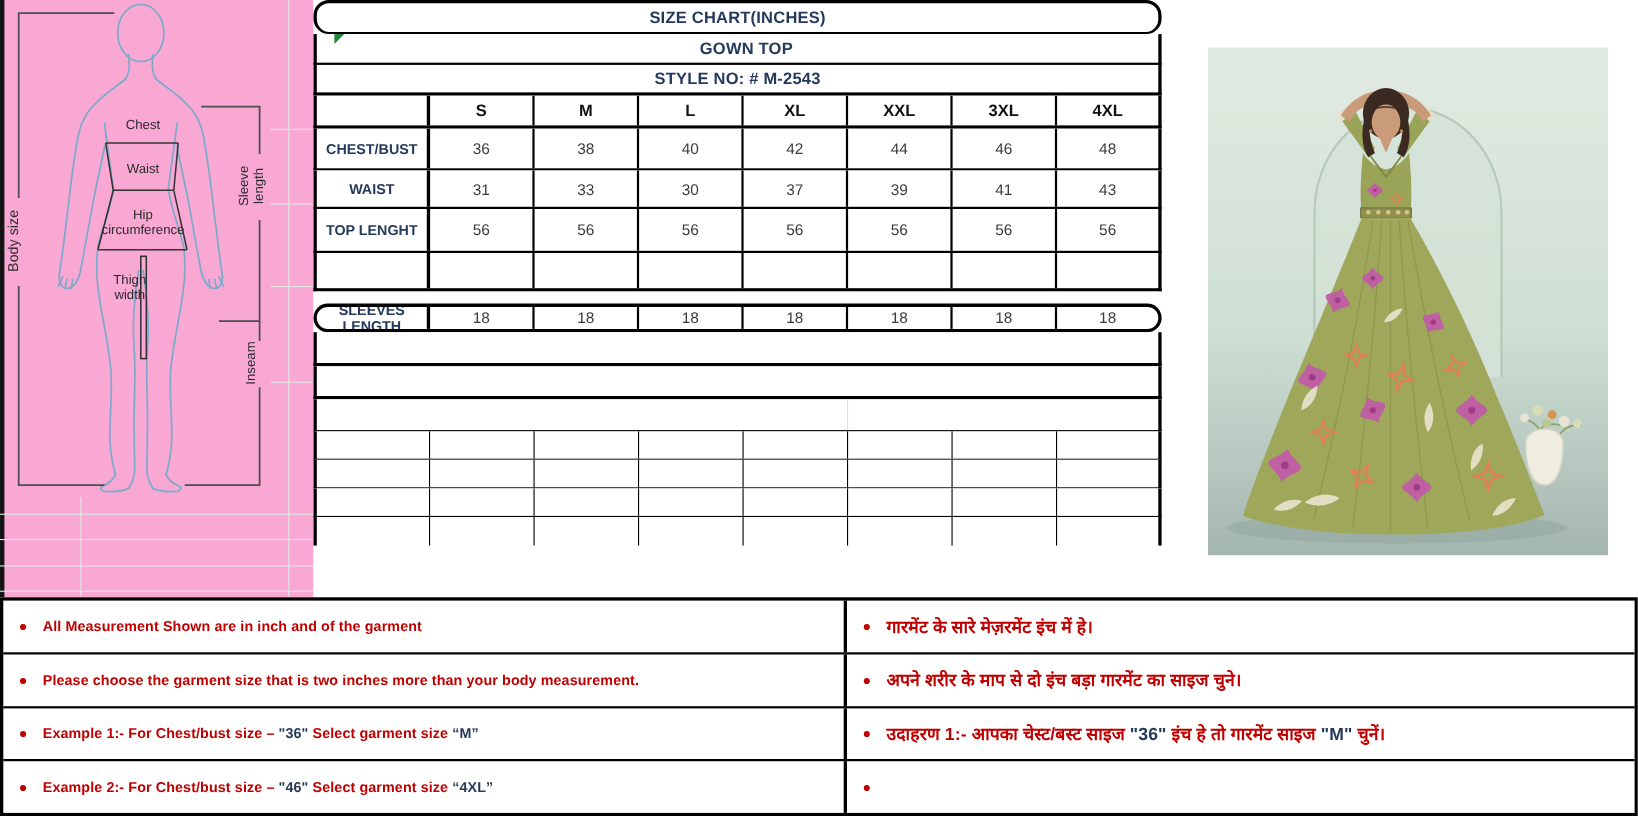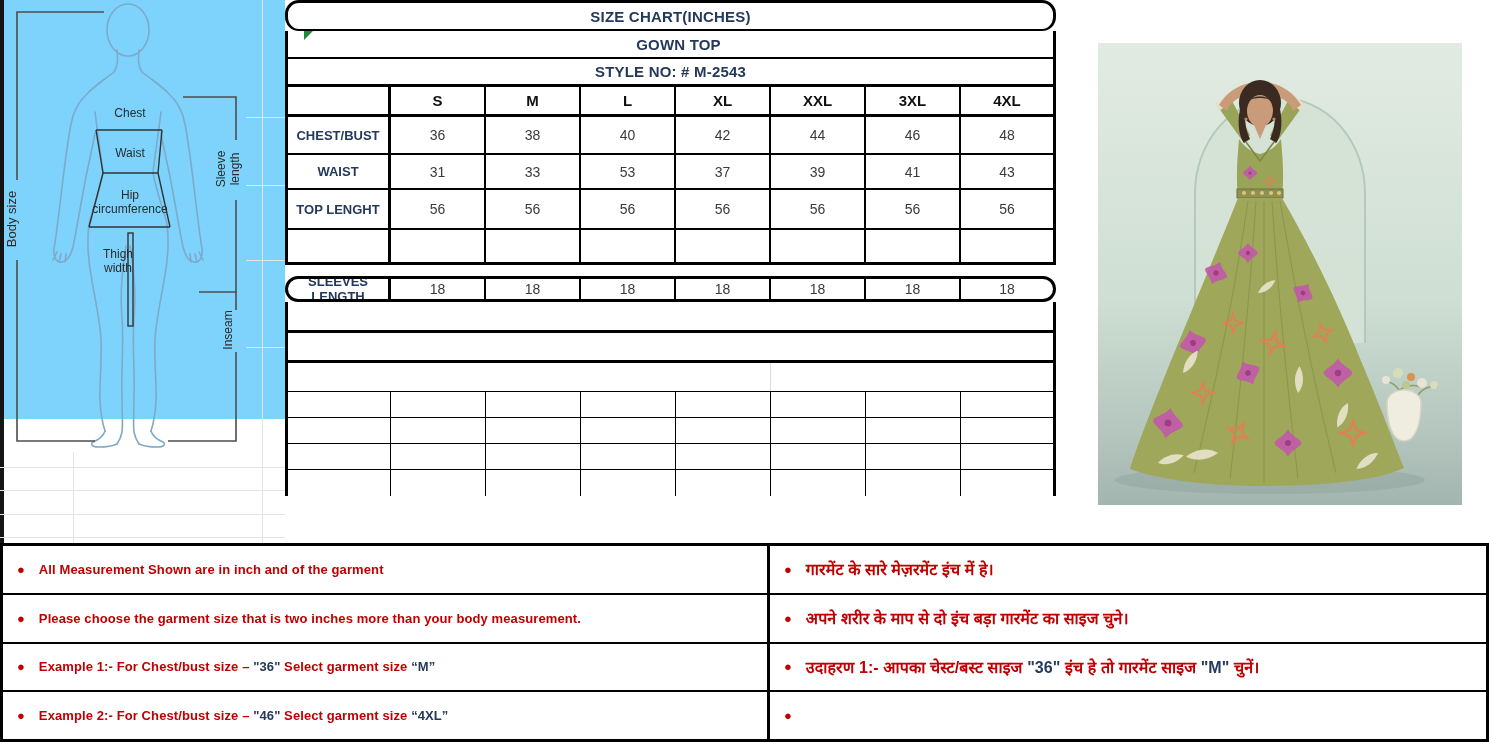--- a/index.html
+++ b/index.html
@@ -1,19 +1,19 @@
 <!DOCTYPE html>
 <html><head>
 <meta charset="utf-8">
 <style>
   html,body{margin:0;padding:0;background:#ffffff;}
   #stage{position:relative;width:1489px;height:742px;background:#ffffff;overflow:hidden;
          font-family:"Liberation Sans", sans-serif;}
   
-  #diagram-panel{position:absolute;left:0;top:0;width:285px;height:419px;background:#7dd3fc;}
+  #diagram-panel{position:absolute;left:0;top:0;width:285px;height:642px;background:#f9a8d4;}
   .edge-left{position:absolute;left:0;top:0;width:4px;height:543px;background:#141414;}
   .faint-v{position:absolute;width:1px;background:#e4e4e4;}
   .faint-h{position:absolute;height:1px;background:#e4e4e4;}
   .diag-label{position:absolute;color:#2b2b2b;font-size:12px;text-align:center;line-height:14px;}
   .diag-rot{transform:rotate(-90deg);}
   
   #size-table{position:absolute;left:285px;top:0;width:771px;height:543px;background:#fff;}
   .trow{display:flex;box-sizing:border-box;border-left:3px solid #000;border-right:3px solid #000;background:#fff;}
   .trow.noside{border-left:none;border-right:none;background:#fff;}
   .cell{box-sizing:border-box;display:flex;align-items:center;justify-content:center;
@@ -149,21 +149,21 @@
       <div class="cell cs val">42</div>
       <div class="cell cs val">44</div>
       <div class="cell cs val">46</div>
       <div class="cell flex1 val last">48</div>
     </div>
 
     <div class="trow h35 bb2">
       <div class="cell c0 lab thickR">WAIST</div>
       <div class="cell cs val">31</div>
       <div class="cell cs val">33</div>
-      <div class="cell cs val">53</div>
+      <div class="cell cs val">30</div>
       <div class="cell cs val">37</div>
       <div class="cell cs val">39</div>
       <div class="cell cs val">41</div>
       <div class="cell flex1 val last">43</div>
     </div>
 
     <div class="trow h40 bb2">
       <div class="cell c0 lab thickR">TOP LENGHT</div>
       <div class="cell cs val">56</div>
       <div class="cell cs val">56</div>

